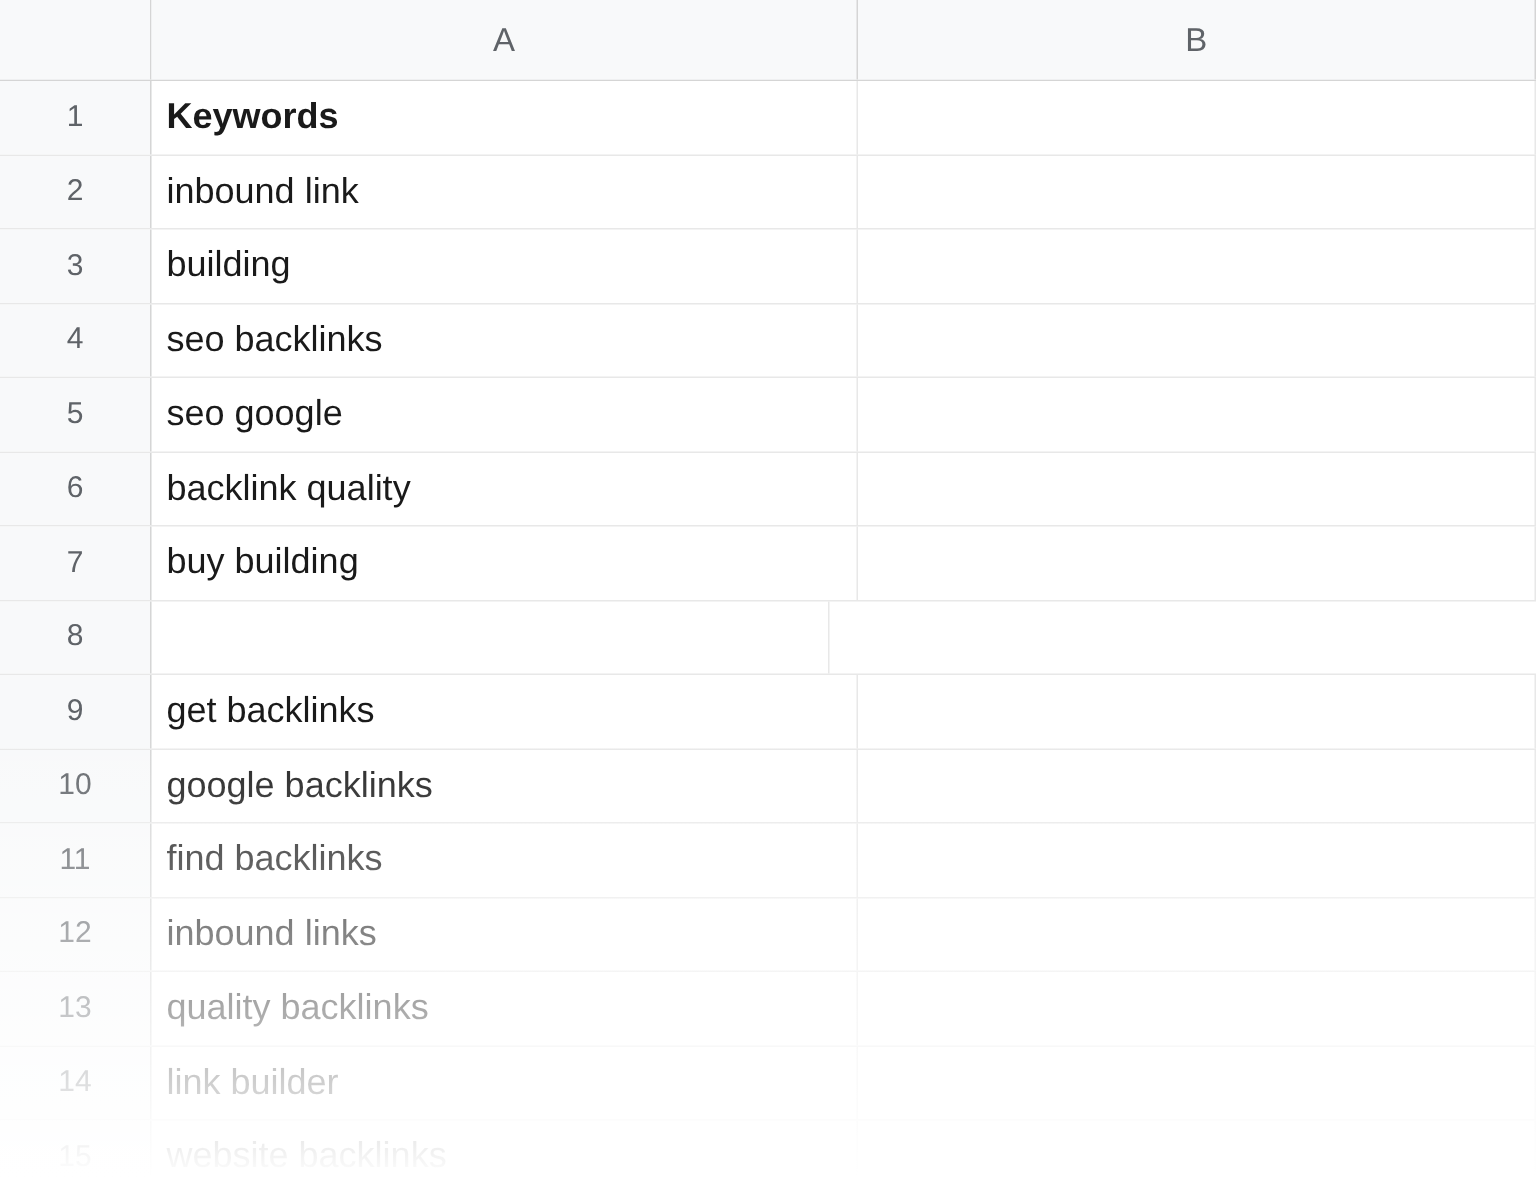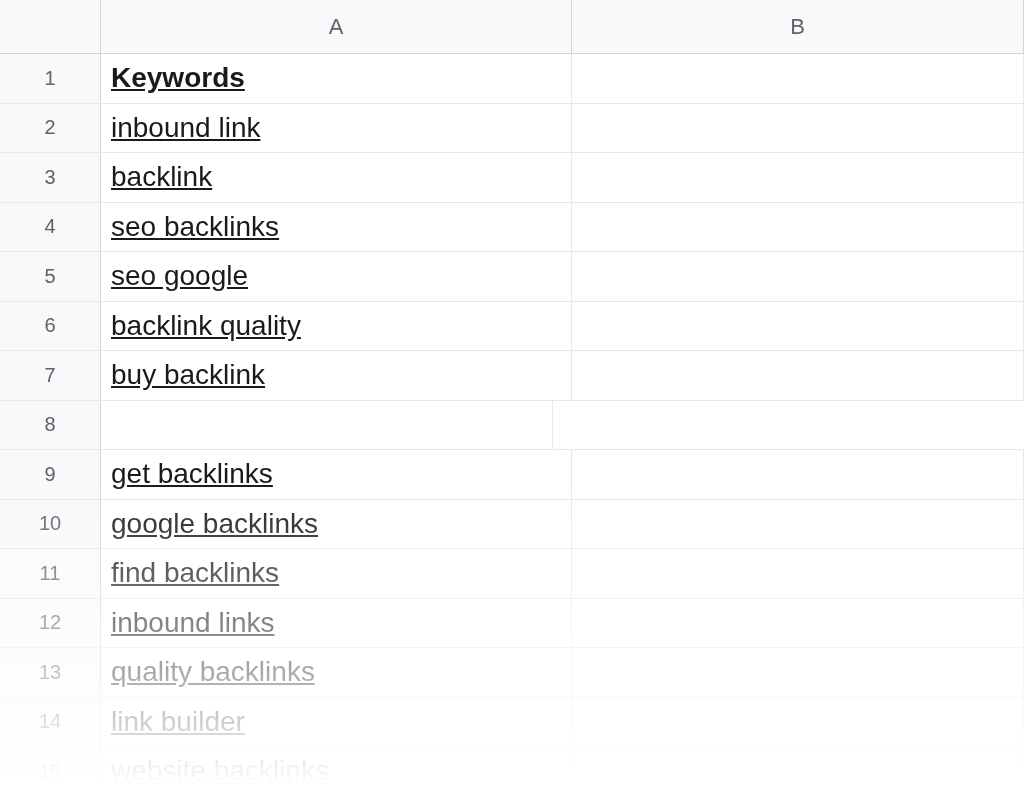--- a/index.html
+++ b/index.html
@@ -58,24 +58,23 @@
       justify-content: center;
       background: #f8f9fa;
       color: #5f6368;
       font-size: 20px;
       border-right: 1px solid #d5d5d5;
     }
     .cell {
       display: flex;
       align-items: center;
       padding-left: 10px;
-      font-size: 28px;
+      font-size: 24px;
       color: #1a1a1a;
       border-right: 1px solid #e8e8e8;
-      text-decoration: underline;
     }
     .cell-a {
       width: 471px;
     }
     .cell-b {
       width: 452px;
     }
     .bold {
       font-weight: 700;
     }
@@ -106,21 +105,21 @@
   </div>
 
   <div class="data-row">
     <div class="row-header">2</div>
     <div class="cell cell-a">inbound link</div>
     <div class="cell cell-b"></div>
   </div>
 
   <div class="data-row">
     <div class="row-header">3</div>
-    <div class="cell cell-a">backlink</div>
+    <div class="cell cell-a">building</div>
     <div class="cell cell-b"></div>
   </div>
 
   <div class="data-row">
     <div class="row-header">4</div>
     <div class="cell cell-a">seo backlinks</div>
     <div class="cell cell-b"></div>
   </div>
 
   <div class="data-row">
@@ -130,21 +129,21 @@
   </div>
 
   <div class="data-row">
     <div class="row-header">6</div>
     <div class="cell cell-a">backlink quality</div>
     <div class="cell cell-b"></div>
   </div>
 
   <div class="data-row">
     <div class="row-header">7</div>
-    <div class="cell cell-a">buy backlink</div>
+    <div class="cell cell-a">buy building</div>
     <div class="cell cell-b"></div>
   </div>
 
   <div class="data-row">
     <div class="row-header">8</div>
     <div class="cell cell-b"></div>
   </div>
 
   <div class="data-row">
     <div class="row-header">9</div>

